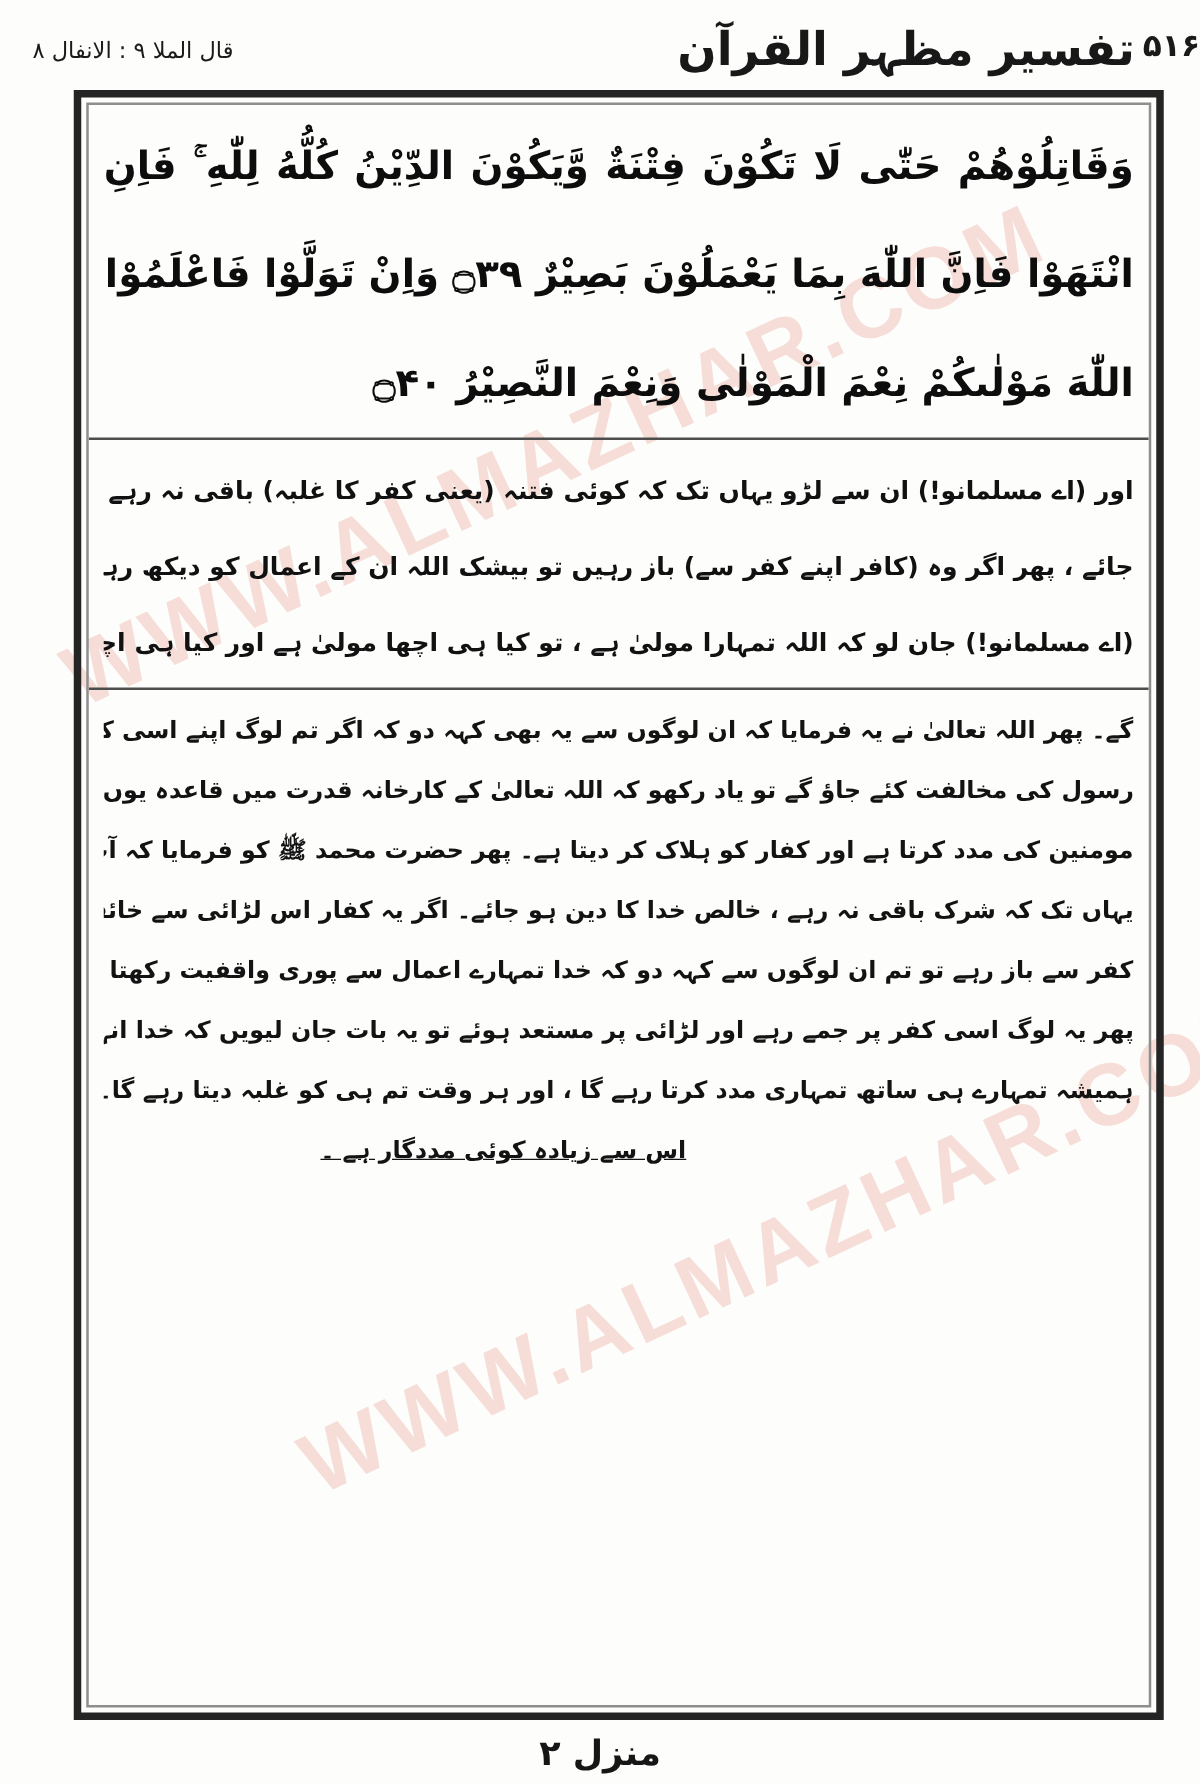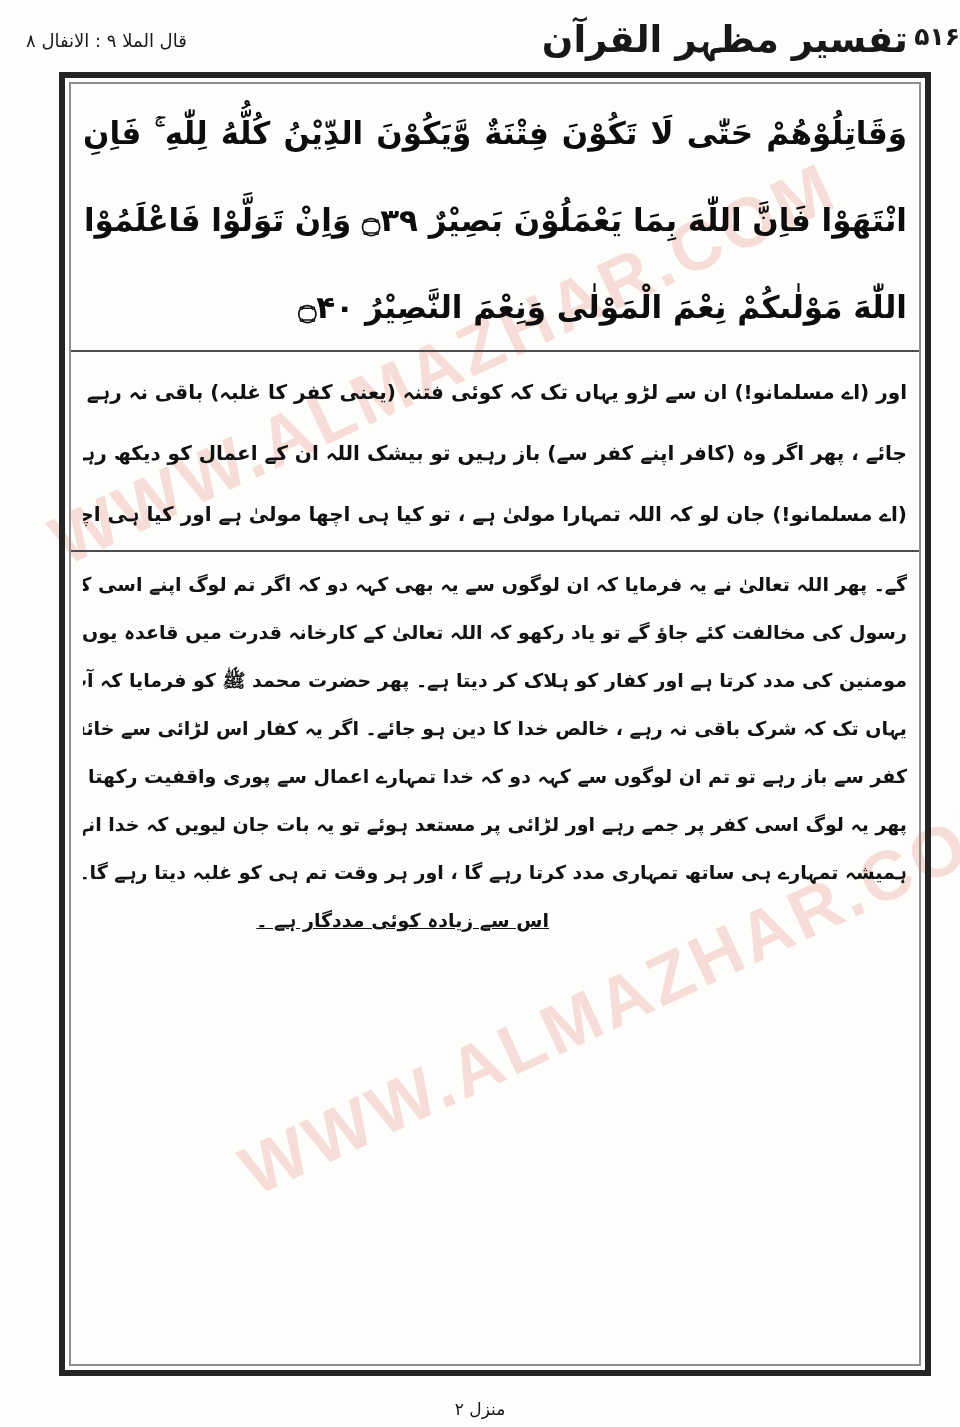--- a/index.html
+++ b/index.html
@@ -105,21 +105,21 @@
   .c-line.c-short {
     text-align:center; text-align-last:right;
     padding-right:358px;
     text-decoration:underline;
   }
 
   
   .footer {
     position:absolute; bottom:8px; left:0; right:0; z-index:2;
     text-align:center;
-    font-size:17px; font-weight:normal; color:#161616;
+    font-size:28px; font-weight:bold; color:#161616;
   }
 </style>
 </head>
 <body>
 
 <div class="page">
 
   <div class="header-right">تفسیر مظہر القرآن</div>
   <div class="header-center">۵۱۶</div>
   <div class="header-left">قال الملا ۹ : الانفال ۸</div>

